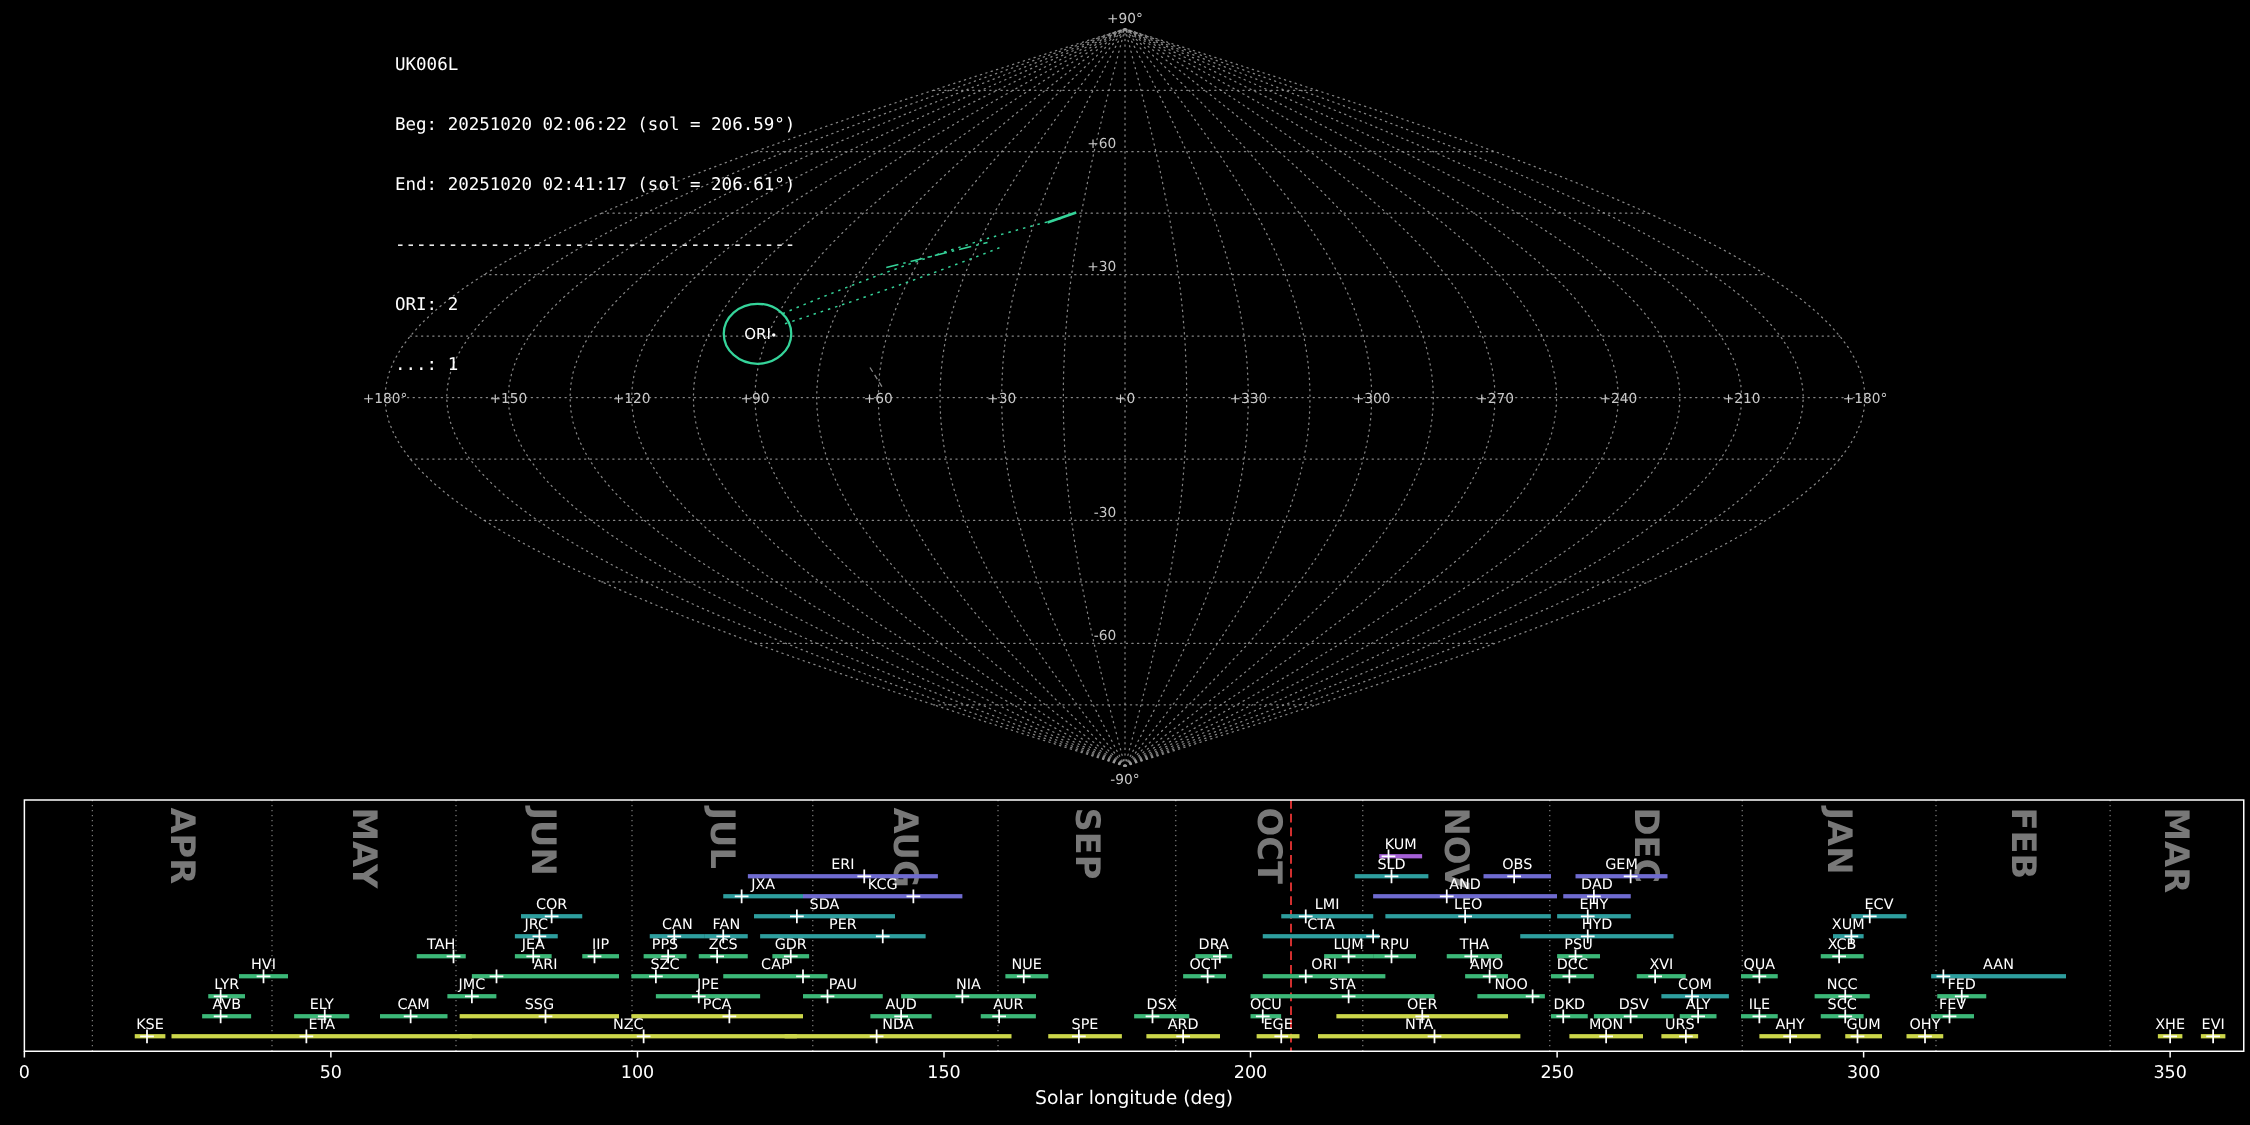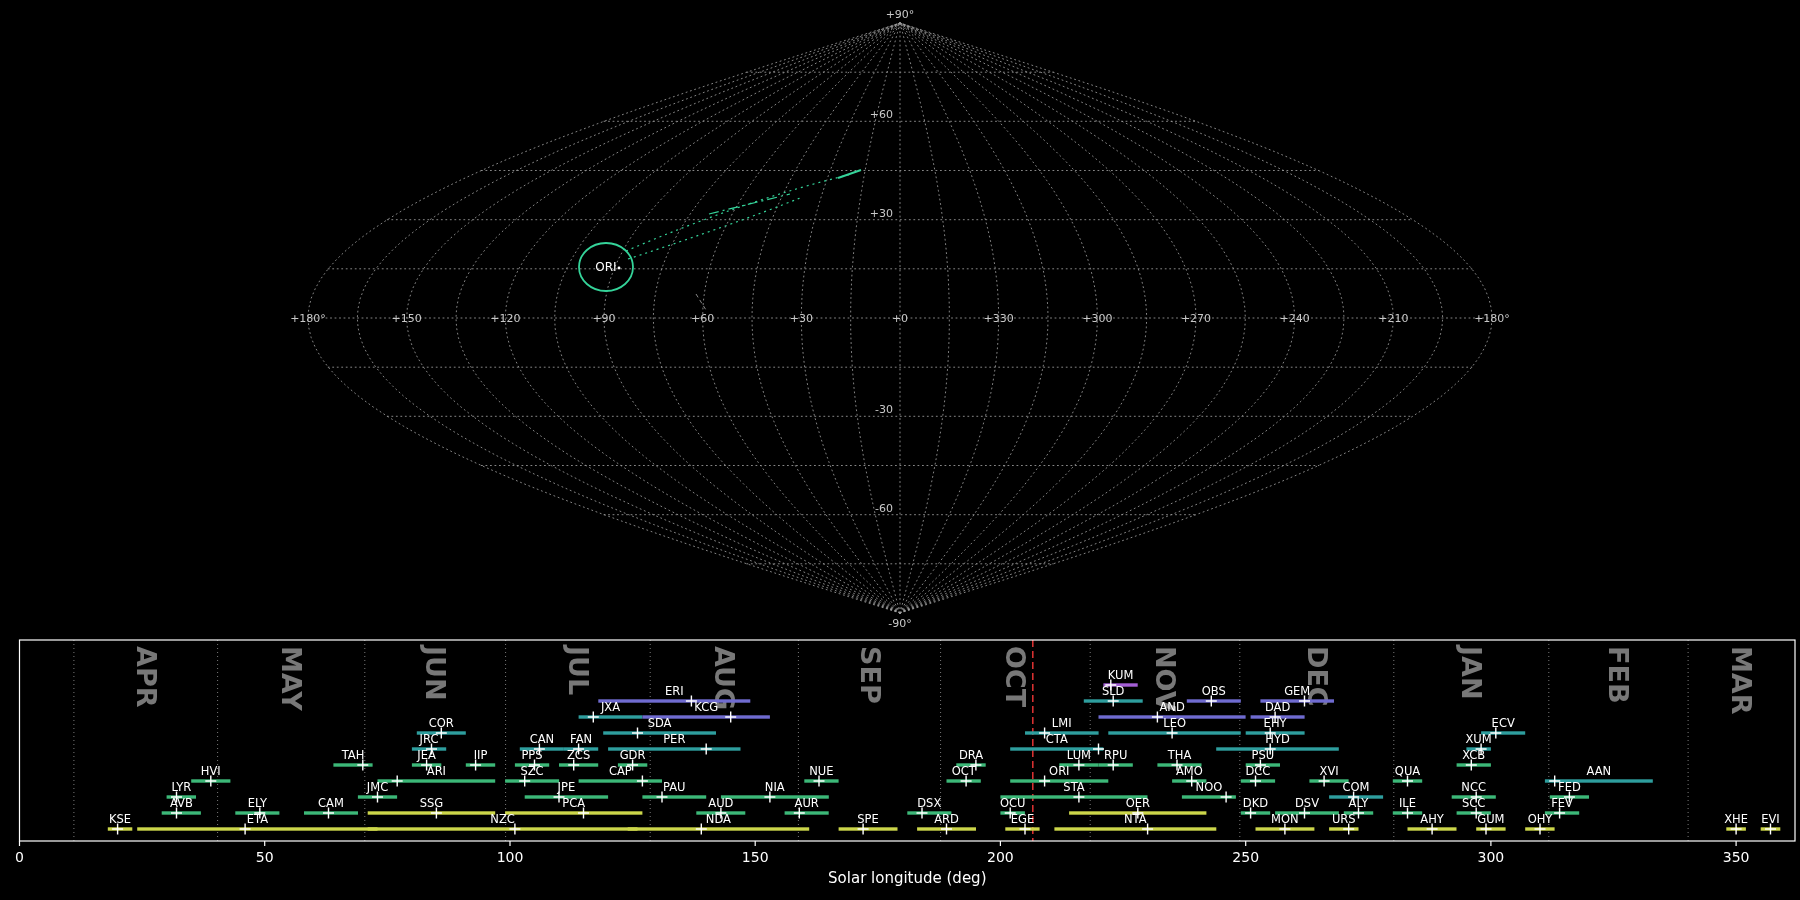--- a/index.html
+++ b/index.html
@@ -76,20 +76,28 @@
       <path d="M626,251 Q745,200 852,174" fill="none" stroke="#35d49a" stroke-width="1.2" stroke-dasharray="2 4"></path>
       <path d="M628,259 Q735,224 800,198" fill="none" stroke="#35d49a" stroke-width="1.2" stroke-dasharray="2 4"></path>
       <path d="M709,214 L790,194" fill="none" stroke="#35d49a" stroke-width="1.2" stroke-dasharray="10 4 2 4"></path>
       <path d="M838,178 L861,170" fill="none" stroke="#35d49a" stroke-width="2"></path>
       <path d="M696,294 L706,310" fill="none" stroke="#888888" stroke-width="1" stroke-dasharray="4 3"></path>
       <ellipse cx="606" cy="267" rx="27" ry="24" fill="none" stroke="#35d49a" stroke-width="1.8"></ellipse>
       <circle cx="619" cy="268" r="1.4" fill="#ffffff"></circle>
       <text x="606" y="271" fill="#ffffff" font-size="12" text-anchor="middle">ORI</text>
     </svg>
 
+  <div id="session-info">
+    <div>UK006L</div>
+    <div>Beg: 20251020 02:06:22 (sol = 206.59°)</div>
+    <div>End: 20251020 02:41:17 (sol = 206.61°)</div>
+    <div>--------------------------------------</div>
+    <div>ORI: 2</div>
+    <div>...: 1</div>
+  </div>
 
   <svg id="activity-chart" width="1800" height="270" viewBox="0 0 1800 270">
       <line x1="73.9" y1="10" x2="73.9" y2="211" stroke="#888888" stroke-width="1" stroke-dasharray="1 3" opacity="0.9"></line>
       <line x1="217.6" y1="10" x2="217.6" y2="211" stroke="#888888" stroke-width="1" stroke-dasharray="1 3" opacity="0.9"></line>
       <line x1="364.8" y1="10" x2="364.8" y2="211" stroke="#888888" stroke-width="1" stroke-dasharray="1 3" opacity="0.9"></line>
       <line x1="505.6" y1="10" x2="505.6" y2="211" stroke="#888888" stroke-width="1" stroke-dasharray="1 3" opacity="0.9"></line>
       <line x1="650.2" y1="10" x2="650.2" y2="211" stroke="#888888" stroke-width="1" stroke-dasharray="1 3" opacity="0.9"></line>
       <line x1="798.4" y1="10" x2="798.4" y2="211" stroke="#888888" stroke-width="1" stroke-dasharray="1 3" opacity="0.9"></line>
       <line x1="940.6" y1="10" x2="940.6" y2="211" stroke="#888888" stroke-width="1" stroke-dasharray="1 3" opacity="0.9"></line>
       <line x1="1090.2" y1="10" x2="1090.2" y2="211" stroke="#888888" stroke-width="1" stroke-dasharray="1 3" opacity="0.9"></line>

